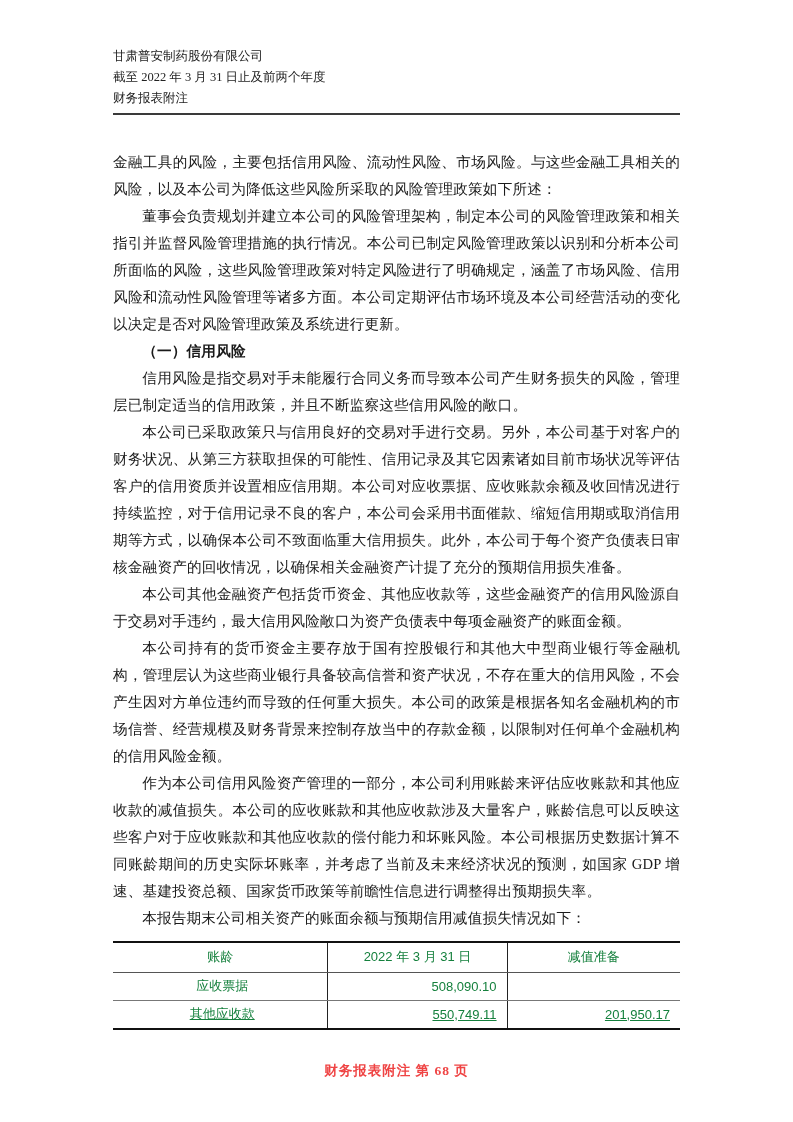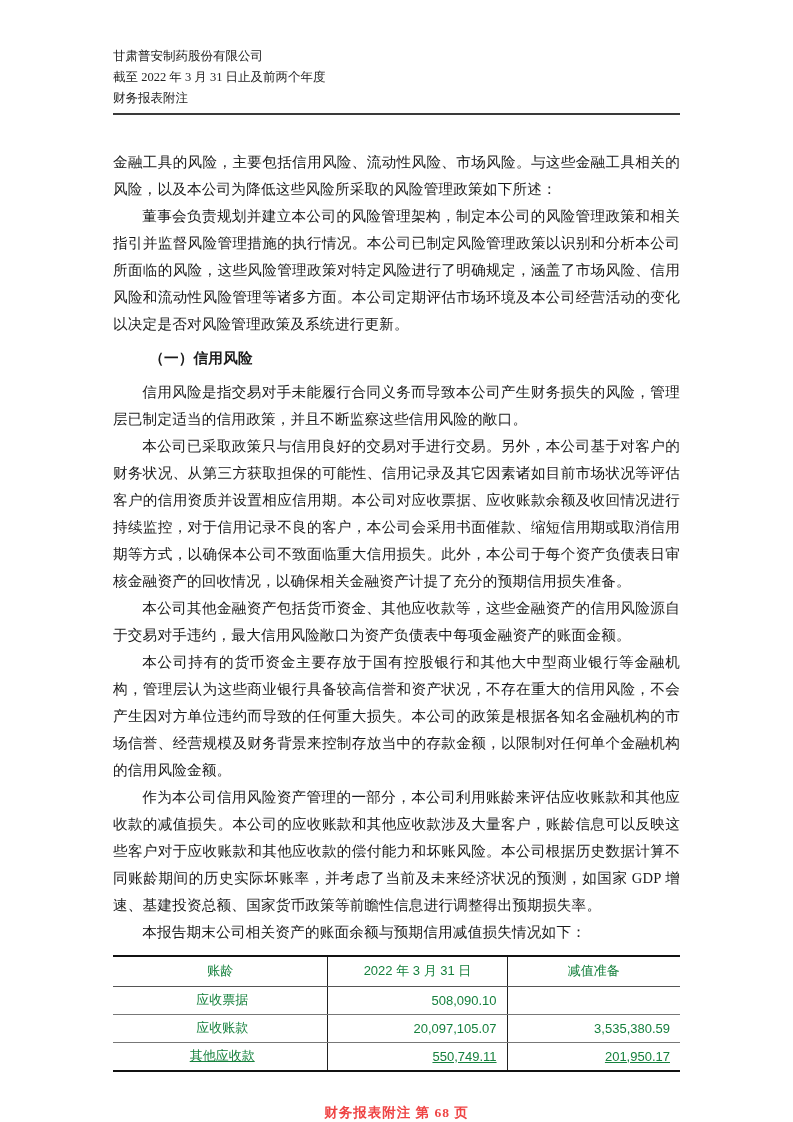--- a/index.html
+++ b/index.html
@@ -39,21 +39,21 @@
   .para {
     margin: 0;
     font-size: 14.6px;
     line-height: 27px;
     text-align: justify;
     text-indent: 2em;
     letter-spacing: 0.2px;
   }
   .para.first { text-indent: 0; }
   .section-heading {
-    margin: 7px;
+    margin: 0;
     font-size: 14.6px;
     line-height: 27px;
     font-weight: bold;
     text-indent: 2em;
     letter-spacing: 0.2px;
   }
   
   .aging-table {
     width: 567px;
     margin-top: 9px;
@@ -130,25 +130,20 @@
           <th>减值准备</th>
         </tr>
       </thead>
       <tbody>
         <tr>
           <td class="label">应收票据</td>
           <td class="num">508,090.10</td>
           <td class="num"></td>
         </tr>
         <tr>
-          <td class="label">应收账款</td>
-          <td class="num">20,097,105.07</td>
-          <td class="num">3,535,380.59</td>
-        </tr>
-        <tr>
           <td class="label">其他应收款</td>
           <td class="num">550,749.11</td>
           <td class="num">201,950.17</td>
         </tr>
       </tbody>
     </table>
 
     <footer class="doc-footer">
       <span>财务报表附注 第 68 页</span>
     </footer>

